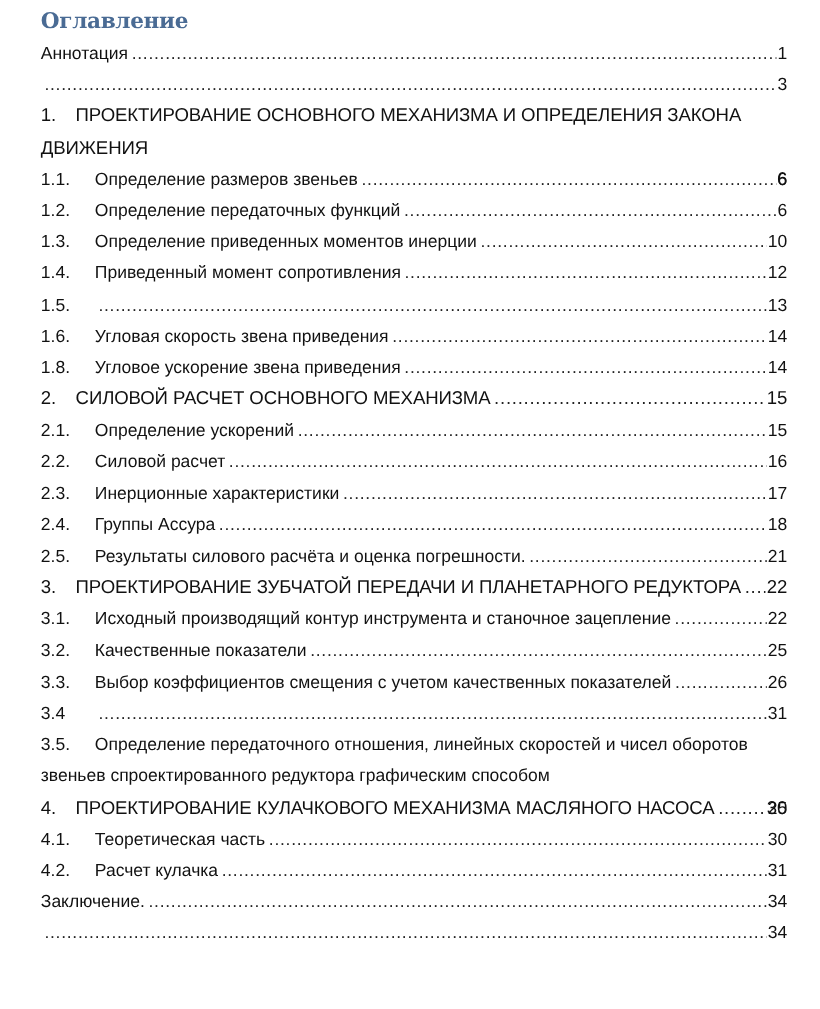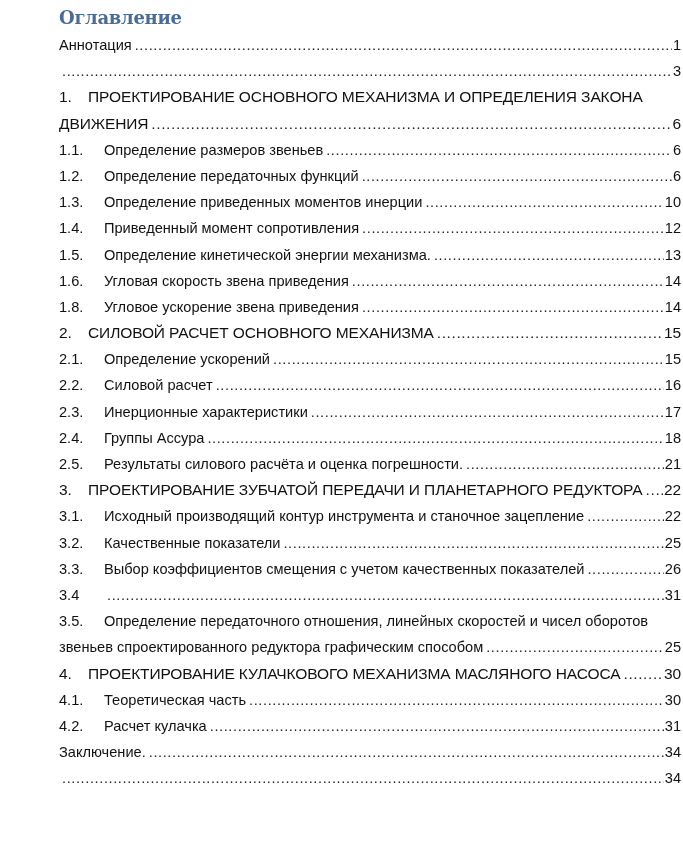--- a/index.html
+++ b/index.html
@@ -1,30 +1,30 @@
 <!DOCTYPE html>
 <html><head>
   <meta charset="utf-8">
   <style>
     html, body { margin: 0; padding: 0; background: #ffffff; }
     body { width: 683px; height: 841px; overflow: hidden; position: relative; }
-    .page { position: absolute; left: 34px; top: 6px; width: 622px; color: #111; margin-left: 25px; }
+    .page { position: absolute; left: 34px; top: 6px; width: 622px; color: #111; }
     .toc-title {
       font-family: "DejaVu Serif", serif; font-weight: bold;
       color: #4a6b94; font-size: 18px; line-height: 24px; margin: 0 0 2px 0;
       letter-spacing: -0.3px;
     }
     .toc-entry {
       font-family: Liberation Sans, sans-serif; font-size: 14.6px;
       position: relative; height: 26.2px; line-height: 26.2px;
       display: flex; align-items: flex-end; white-space: nowrap;
     }
     .toc-entry.two-line { height: 52.4px; display: block; }
     .toc-entry.two-line .line1 { height: 26.2px; line-height: 26.2px; display: flex; }
-    .toc-entry.two-line .line2 { height: 26.2px; line-height: 26.2px; display: flex; }
+    .toc-entry.two-line .line2 { height: 26.2px; line-height: 26.2px; display: flex; flex-direction: column; }
     .num { display: inline-block; flex: none; }
     .num.sub { width: 45px; }
     .num.top { width: 29px; }
     .txt { flex: none; }
     .leader {
       flex: 1 1 auto; overflow: hidden; white-space: nowrap; margin: 0 1px 0 3px;
       letter-spacing: 0.6px; color: #222;
     }
     .leader::before { content: "........................................................................................................................................................................................................................................................."; }
     .pg { flex: none; text-align: right; }
@@ -78,21 +78,20 @@
     <span class="pg">10</span>
   </div>
   <div class="toc-entry">
     <span class="num sub">1.4.</span>
     <span class="txt">Приведенный момент сопротивления</span>
     <span class="leader"></span>
     <span class="pg">12</span>
   </div>
   <div class="toc-entry">
     <span class="num sub">1.5.</span>
-    <span class="txt">Определение кинетической энергии механизма.</span>
     <span class="leader"></span>
     <span class="pg">13</span>
   </div>
   <div class="toc-entry">
     <span class="num sub">1.6.</span>
     <span class="txt">Угловая скорость звена приведения</span>
     <span class="leader"></span>
     <span class="pg">14</span>
   </div>
   <div class="toc-entry">

